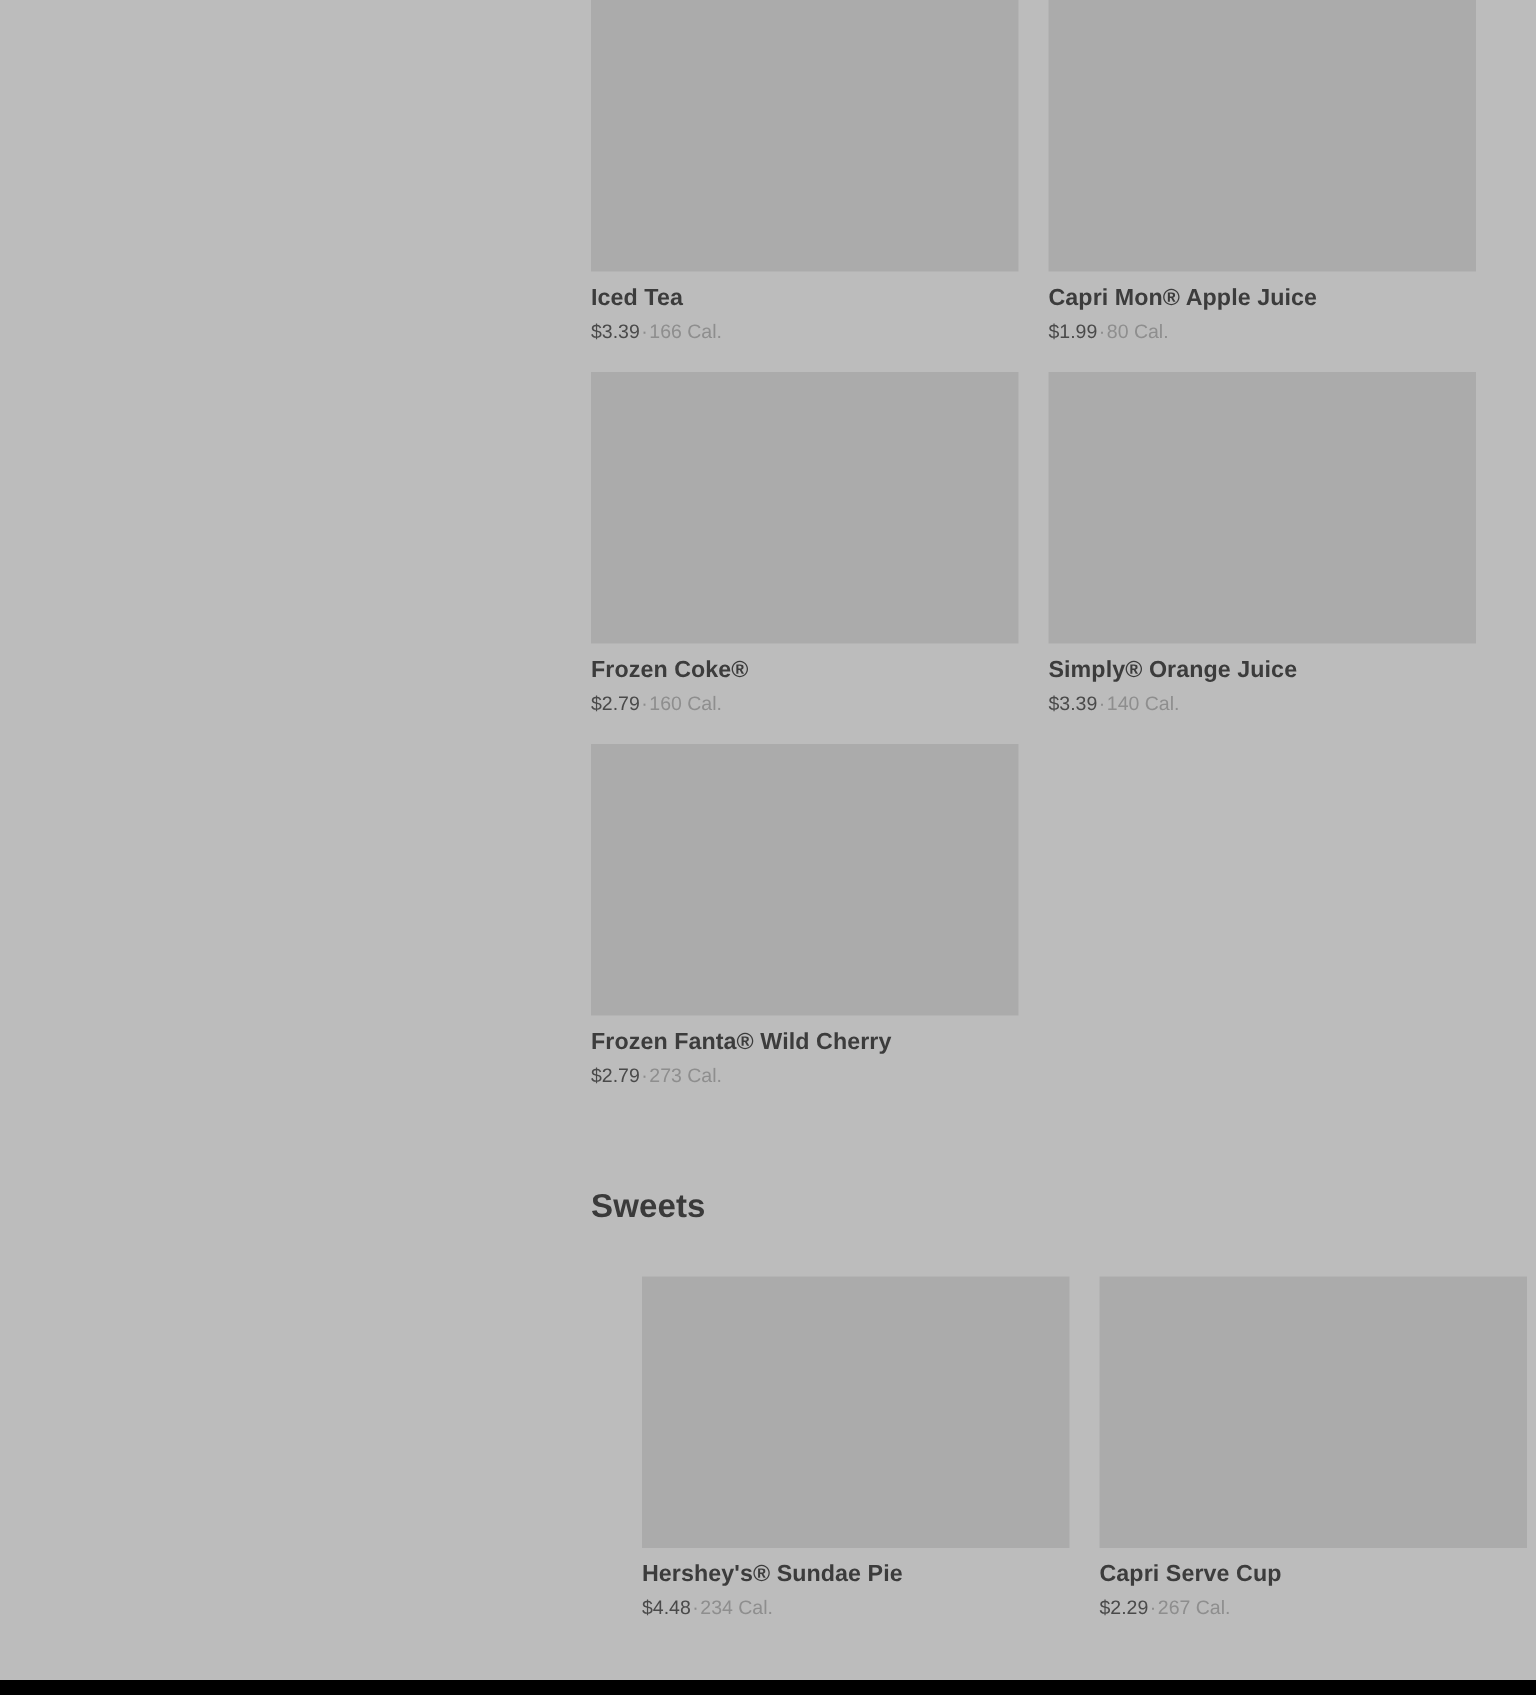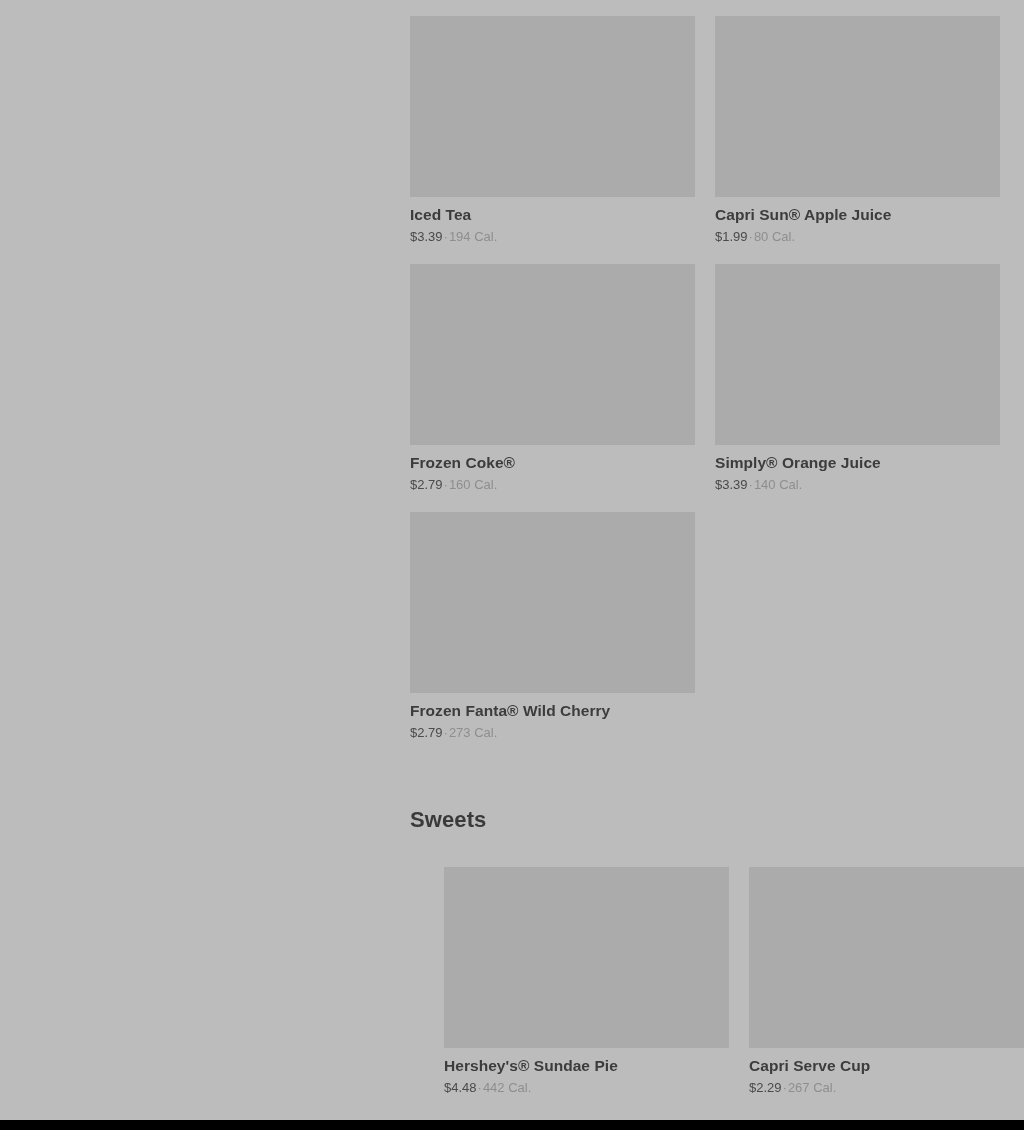--- a/index.html
+++ b/index.html
@@ -114,21 +114,21 @@
     line-height: 28px;
     font-weight: 700;
     color: #3a3a3a;
     letter-spacing: 0.1px;
     margin: 0;
     padding: 0;
   }
 
   
   .section {
-    margin: 16px;
+    margin: 0;
     padding: 0;
   }
 
   #drinks-grid-wrap {
     margin-top: 0px;
   }
 
   #sweets-section {
     margin-top: 46px;
   }
@@ -168,29 +168,29 @@
   <div class="content">
 
     <div class="section">
       <div id="drinks-grid-wrap" class="grid">
 
         <div class="card">
           <div class="card-thumb"></div>
           <div class="card-body">
             <div class="card-title">Iced Tea</div>
             <div class="card-meta">
-              <span class="price">$3.39</span><span class="dot">·</span><span class="cal">194 Cal.</span>
-            </div>
-          </div>
-        </div>
-
-        <div class="card">
-          <div class="card-thumb"></div>
-          <div class="card-body">
-            <div class="card-title">Capri Sun® Apple Juice</div>
+              <span class="price">$3.39</span><span class="dot">·</span><span class="cal">166 Cal.</span>
+            </div>
+          </div>
+        </div>
+
+        <div class="card">
+          <div class="card-thumb"></div>
+          <div class="card-body">
+            <div class="card-title">Capri Mon® Apple Juice</div>
             <div class="card-meta">
               <span class="price">$1.99</span><span class="dot">·</span><span class="cal">80 Cal.</span>
             </div>
           </div>
         </div>
 
         <div class="card">
           <div class="card-thumb"></div>
           <div class="card-body">
             <div class="card-title">Frozen Coke®</div>
@@ -226,21 +226,21 @@
     <div id="sweets-section" class="section">
       <h2 class="section-heading">Sweets</h2>
 
       <div id="sweets-grid-wrap" class="grid">
 
         <div class="card">
           <div class="card-thumb"></div>
           <div class="card-body">
             <div class="card-title">Hershey's® Sundae Pie</div>
             <div class="card-meta">
-              <span class="price">$4.48</span><span class="dot">·</span><span class="cal">442 Cal.</span>
+              <span class="price">$4.48</span><span class="dot">·</span><span class="cal">234 Cal.</span>
             </div>
           </div>
         </div>
 
         <div class="card">
           <div class="card-thumb"></div>
           <div class="card-body">
             <div class="card-title">Capri Serve Cup</div>
             <div class="card-meta">
               <span class="price">$2.29</span><span class="dot">·</span><span class="cal">267 Cal.</span>

